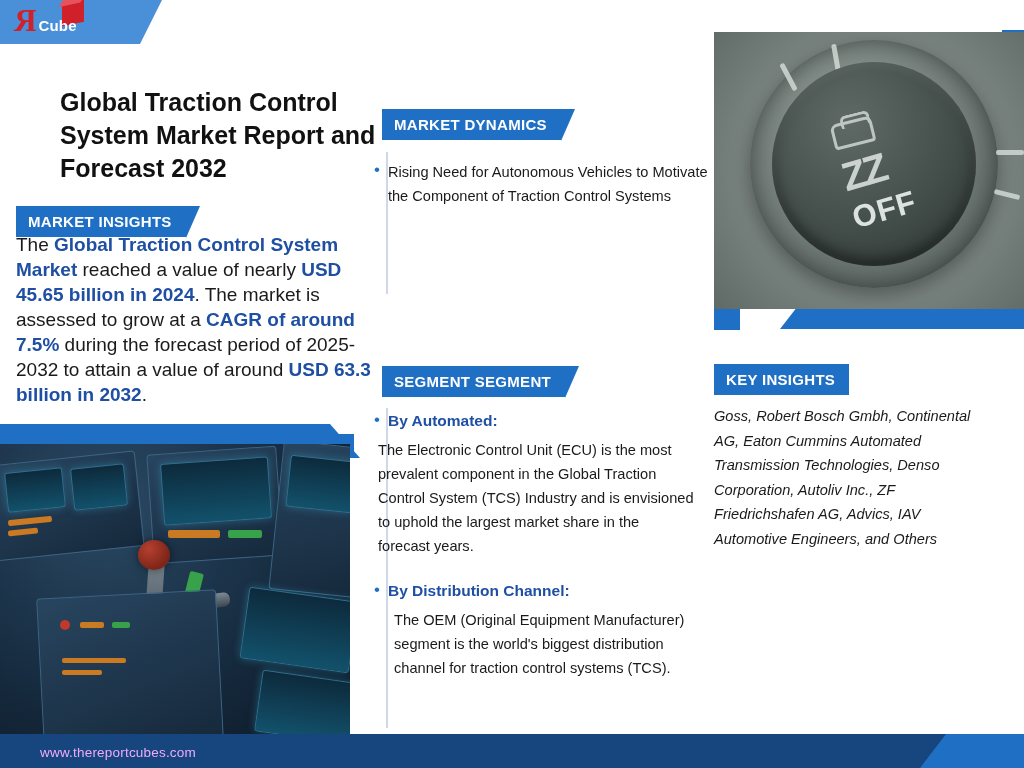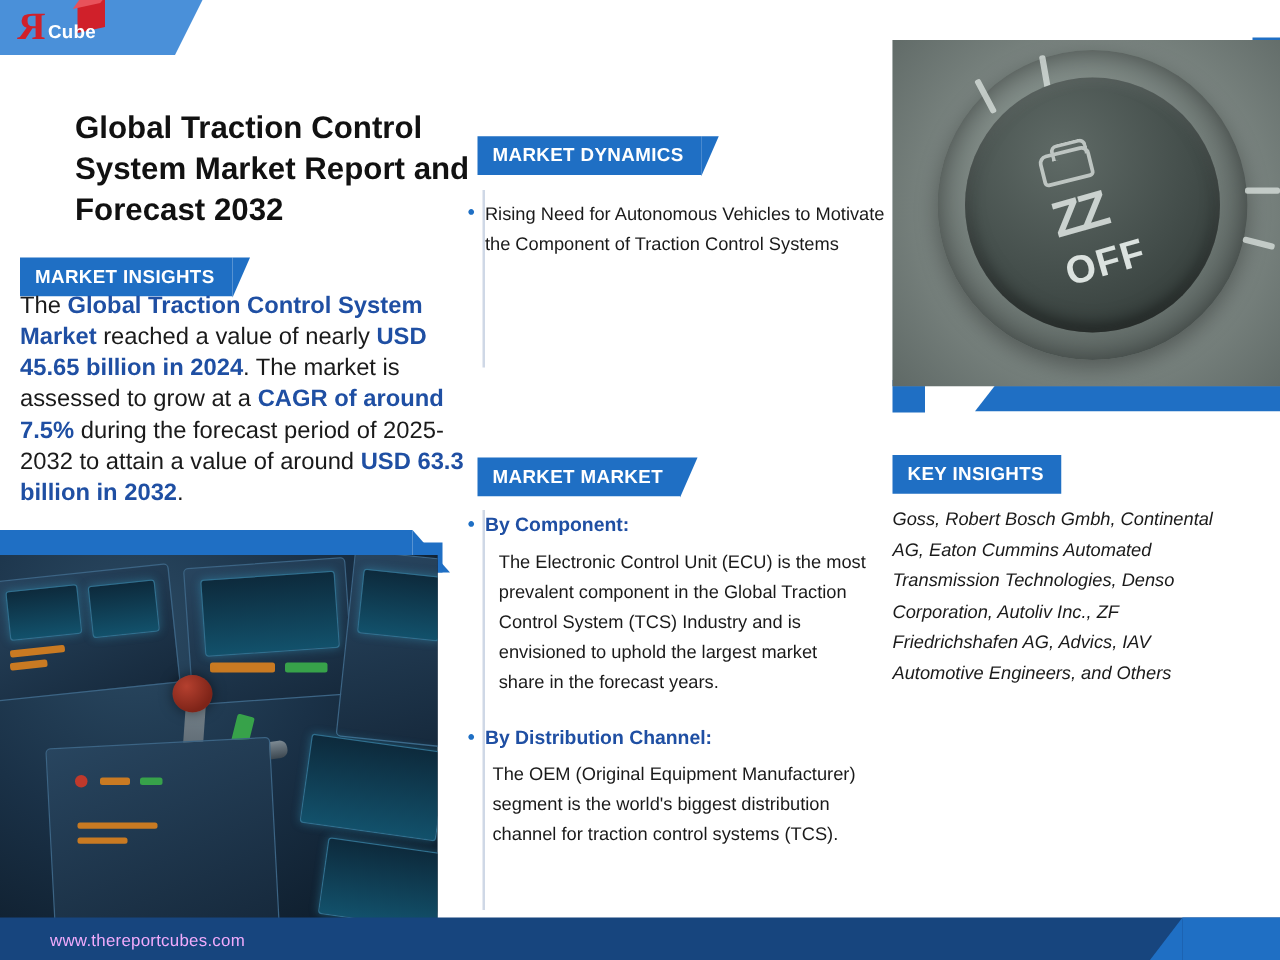--- a/index.html
+++ b/index.html
@@ -249,30 +249,30 @@
   <div class="tag skew-right" id="tag-dynamics">MARKET DYNAMICS</div>
   <div class="vline" id="vline-dynamics"></div>
 
   <div class="bullets" id="dynamics-list">
     <div class="bullet-row">
       <span class="bullet-dot">•</span>
       <span class="bullet-text">Rising Need for Autonomous Vehicles to Motivate the Component of Traction Control Systems</span>
     </div>
   </div>
 
-  <div class="tag skew-right" id="tag-segment">MARKET MARKET</div>
+  <div class="tag skew-right" id="tag-segment">SEGMENT SEGMENT</div>
   <div class="vline" id="vline-segment"></div>
 
   <div class="bullets" id="segment-list">
     <div class="seg-block">
       <div class="bullet-row">
         <span class="bullet-dot">•</span>
-        <span class="seg-head">By Component:</span>
+        <span class="seg-head">By Automated:</span>
       </div>
-      <div class="seg-body" style="margin-left:25px;">The Electronic Control Unit (ECU) is the most prevalent component in the Global Traction Control System (TCS) Industry and is envisioned to uphold the largest market share in the forecast years.</div>
+      <div class="seg-body" style="margin-left:4px;">The Electronic Control Unit (ECU) is the most prevalent component in the Global Traction Control System (TCS) Industry and is envisioned to uphold the largest market share in the forecast years.</div>
     </div>
     <div class="seg-block">
       <div class="bullet-row">
         <span class="bullet-dot">•</span>
         <span class="seg-head">By Distribution Channel:</span>
       </div>
       <div class="seg-body" style="margin-left:20px;">The OEM (Original Equipment Manufacturer) segment is the world's biggest distribution channel for traction control systems (TCS).</div>
     </div>
   </div>
 

